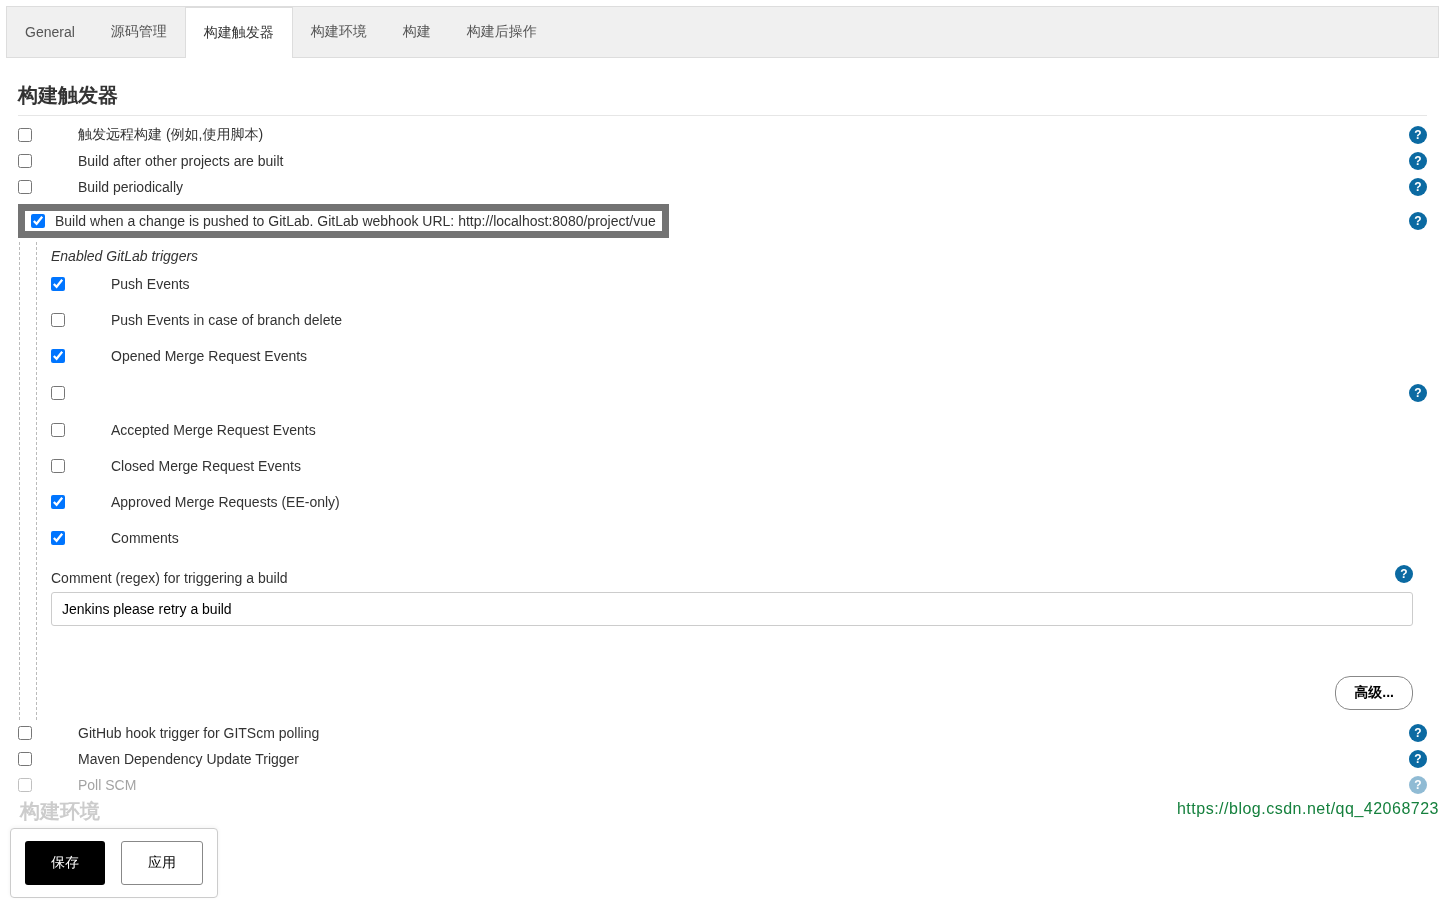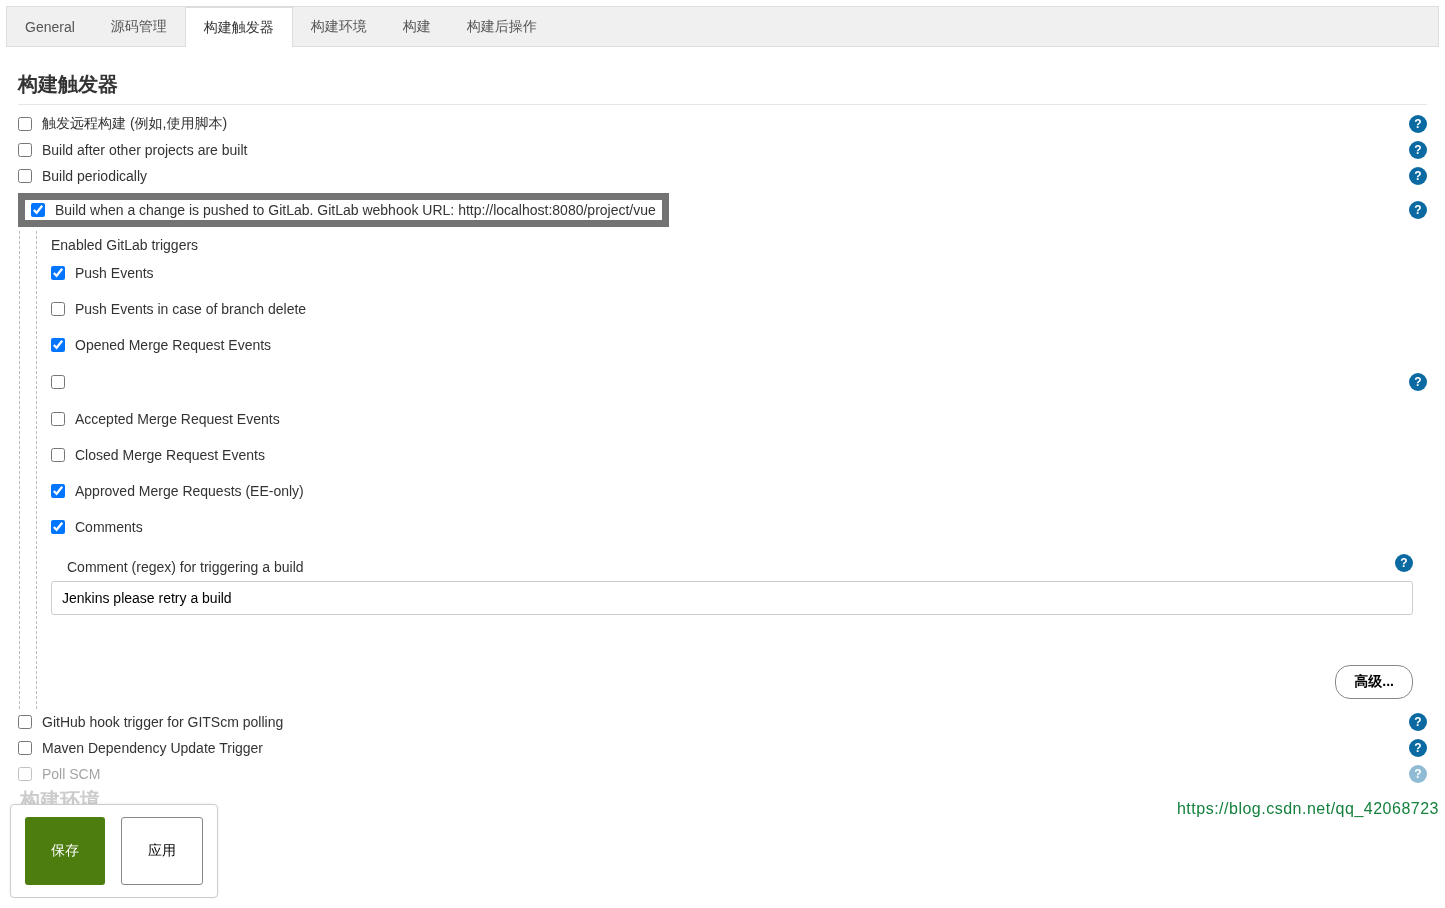--- a/index.html
+++ b/index.html
@@ -9,21 +9,21 @@
     color: #333;
     background: #fff;
     width: 1445px;
     height: 908px;
     overflow: hidden;
   }
   .tabs {
     display: flex;
     background: #f0f0f0;
     border: 1px solid #ddd;
-    height: 41px;
+    height: 52px;
     align-items: stretch;
     margin: 6px;
   }
   .tab {
     padding: 0 18px;
     display: flex;
     align-items: center;
     color: #555;
     cursor: pointer;
     font-size: 14px;
@@ -44,20 +44,21 @@
     padding: 8px 0 6px 0;
     border-bottom: 1px solid #e6e6e6;
     margin-bottom: 6px;
     font-weight: 700;
   }
   .row {
     display: flex;
     align-items: center;
     padding: 4px 0;
     position: relative;
+    gap: 36px;
   }
   .row input[type=checkbox] {
     margin-right: 10px;
     width: 14px; height: 14px;
     cursor: pointer;
   }
   .row label { cursor: pointer; }
   .help-icon {
     margin-left: auto;
     width: 18px; height: 18px;
@@ -87,20 +88,21 @@
   }
   .nested::before{
     content:'';
     position:absolute;
     left:-18px; top:0; bottom:0;
     border-left:1px dashed #bbb;
   }
   .nested-title {
     padding: 6px 0 2px 14px;
     color: #333;
+    font-style: italic;
   }
   .nested .row { padding-left: 14px; }
   .field-label {
     display:block;
     color:#333;
     padding: 14px 0 6px 0;
   }
   .text-input, .select {
     width: 100%;
     border: 1px solid #ccc;
@@ -130,32 +132,32 @@
     left: 10px; bottom: 10px;
     background:#fff;
     border:1px solid #ccc;
     border-radius:4px;
     padding:12px 14px;
     display:flex;
     gap:16px;
     box-shadow:0 -1px 4px rgba(0,0,0,.05);
   }
   .btn-primary{
-    background:#4d7c0f;
+    background:#000000;
     color:#fff;
     border:none;
     padding:8px 26px;
     border-radius:3px;
     font-size:14px;
     cursor:pointer;
   }
   .btn-plain{
     background:#fff;
     border:1px solid #888;
-    padding:24px 26px;
+    padding:12px 26px;
     border-radius:3px;
     font-size:14px;
     cursor:pointer;
   }
   .watermark{
     position:fixed;
     right:6px; bottom:90px;
     color:#15803d;
     font-size:16px;
     letter-spacing:.5px;
@@ -248,21 +250,21 @@
       <input type="checkbox" checked="" style="">
       <label>Approved Merge Requests (EE-only)</label>
     </div>
 
     <div class="row">
       <input type="checkbox" checked="" style="">
       <label>Comments</label>
     </div>
 
     <div class="full-row">
-      <div style="display:flex;align-items:center;margin-left:16px;">
+      <div style="display:flex;align-items:center;">
         <span class="field-label" style="flex:1">Comment (regex) for triggering a build</span>
         <span class="help-icon">?</span>
       </div>
       <input class="text-input" type="text" value="Jenkins please retry a build" style="">
     </div>
 
     <div class="actions-right">
       <button class="btn-secondary">高级...</button>
     </div>
   </div>

